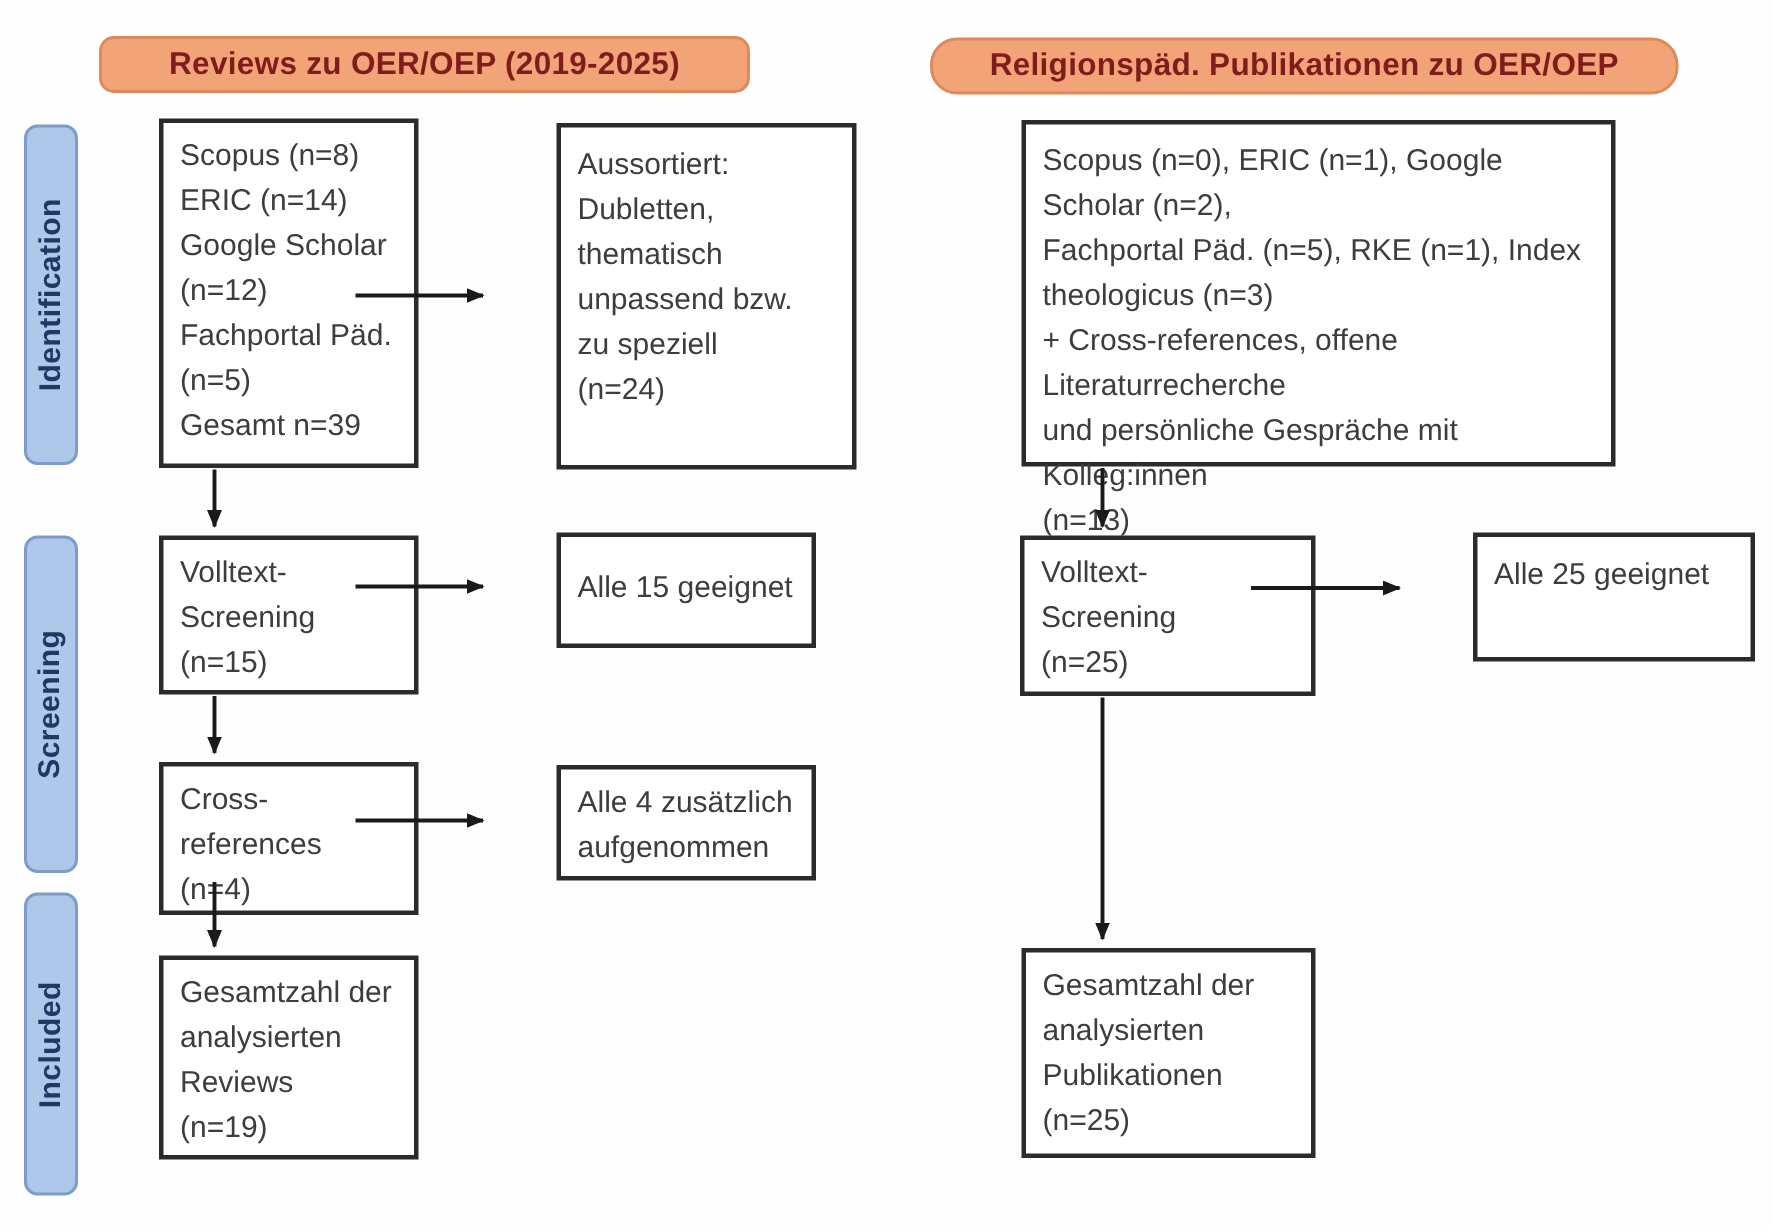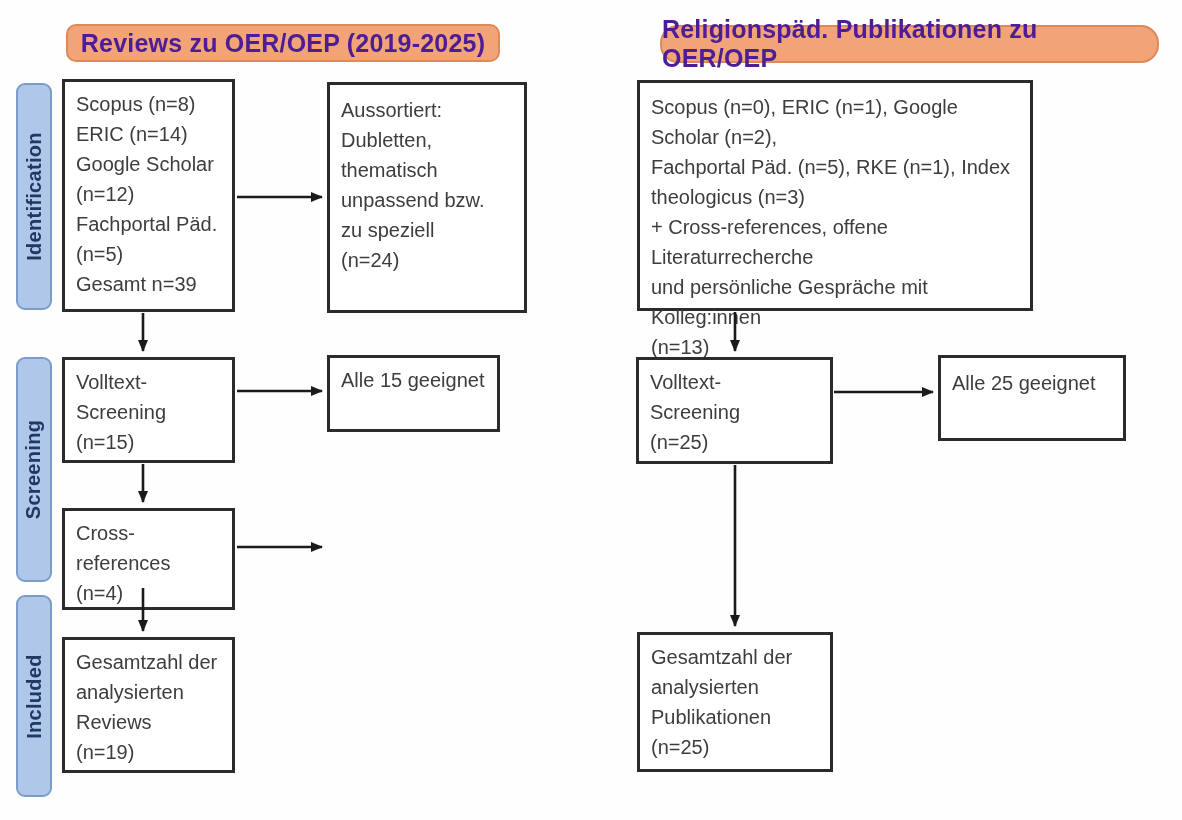--- a/index.html
+++ b/index.html
@@ -18,34 +18,34 @@
     font-weight:700;font-size:20px;color:#1F3864;letter-spacing:.3px;
   }
   .stage-identification{top:83px;height:227px;}
   .stage-screening{top:357px;height:225px;}
   .stage-included{top:595px;height:202px;}
   
   .banner{
     position:absolute;height:38px;
     background:#F2A478;border:2px solid #DC8A59;border-radius:10px;
     display:flex;align-items:center;justify-content:center;box-sizing:border-box;
-    font-weight:700;font-size:25px;color:#4c1d95;letter-spacing:.2px;
+    font-weight:700;font-size:21px;color:#7f1d1d;letter-spacing:.2px;
   }
   .banner-left{left:66px;top:24px;width:434px;}
-  .banner-right{left:660px;top:25px;width:499px;border-radius:18px;}
+  .banner-right{left:620px;top:25px;width:499px;border-radius:18px;}
   
   .box{
     position:absolute;background:#ffffff;border:3px solid #2B2B2B;
     box-sizing:border-box;color:#3D3D3D;font-size:20px;line-height:30px;
-    padding:7px 10px 4px 11px;white-space:pre-line;
+    padding:7px 10px 4px 11px;white-space:pre-line;margin-left:44px;
   }
   .box-a-sources{left:62px;top:79px;width:173px;height:233px;}
   .box-a-excluded{left:327px;top:82px;width:200px;height:231px;padding-top:10px;}
   .box-a-fulltext{left:62px;top:357px;width:173px;height:106px;}
-  .box-a-fulltext-result{left:327px;top:355px;width:173px;height:77px;padding-top:7px;}
+  .box-a-fulltext-result{left:327px;top:355px;width:173px;height:77px;padding-top:19px;}
   .box-a-crossref{left:62px;top:508px;width:173px;height:102px;}
   .box-a-crossref-result{left:327px;top:510px;width:173px;height:77px;}
   .box-a-total{left:62px;top:637px;width:173px;height:136px;}
   .box-b-sources{left:637px;top:80px;width:396px;height:231px;padding-top:9px;}
   .box-b-fulltext{left:636px;top:357px;width:197px;height:107px;}
   .box-b-fulltext-result{left:938px;top:355px;width:188px;height:86px;padding-top:10px;}
   .box-b-total{left:637px;top:632px;width:196px;height:140px;}
   
   .arrows{position:absolute;left:0;top:0;width:1182px;height:820px;pointer-events:none;}
   .arrows line{stroke:#1A1A1A;stroke-width:2.6;}
@@ -80,20 +80,22 @@
 thematisch
 unpassend bzw.
 zu speziell
 (n=24)</div>
   <div class="box box-a-fulltext">Volltext-
 Screening
 (n=15)</div>
   <div class="box box-a-fulltext-result">Alle 15 geeignet</div>
   <div class="box box-a-crossref">Cross-references
 (n=4)</div>
+  <div class="box box-a-crossref-result">Alle 4 zusätzlich
+aufgenommen</div>
   <div class="box box-a-total">Gesamtzahl der
 analysierten
 Reviews
 (n=19)</div>
 
   <div class="box box-b-sources">Scopus (n=0), ERIC (n=1), Google Scholar (n=2),
 Fachportal Päd. (n=5), RKE (n=1), Index
 theologicus (n=3)
 + Cross-references, offene Literaturrecherche
 und persönliche Gespräche mit Kolleg:innen

